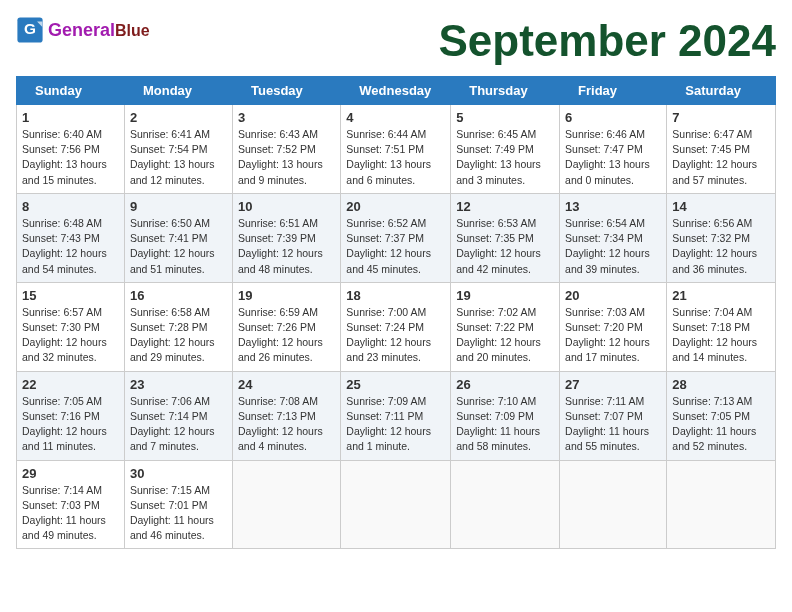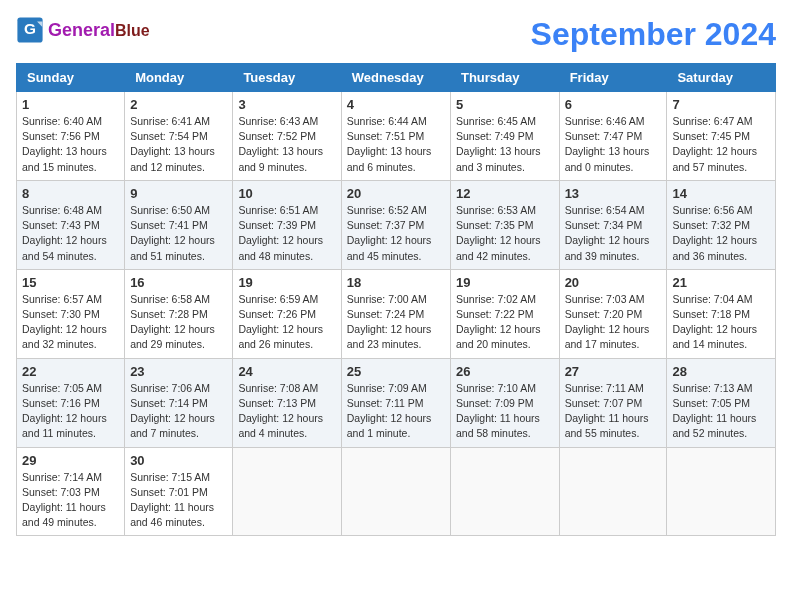--- a/index.html
+++ b/index.html
@@ -33,40 +33,40 @@
       color: #7f1d1d;
     }
     .logo-icon {
       width: 28px;
       height: 28px;
     }
     .title-area {
       text-align: right;
     }
     .month-title {
-      font-size: 32px;
-      font-weight: bold;
-      color: #3b82f6;
+      font-size: 44px;
+      font-weight: bold;
+      color: #14532d;
       margin-left: 11px;
     }
     .location-title {
       font-size: 16px;
       color: #555;
       margin-top: 2px;
     }
     .calendar-table {
       width: 100%;
       border-collapse: collapse;
       font-size: 11px;
     }
     .calendar-table th {
       background-color: #2a7abf;
       color: #fff;
       text-align: left;
-      padding: 6px 10px;
+      padding: 6px 18px;
       font-size: 13px;
       font-weight: bold;
       border: 1px solid #2a7abf;
     }
     .calendar-table td {
       border: 1px solid #ccc;
       vertical-align: top;
       padding: 5px 5px;
       width: 110px;
       min-height: 70px;

